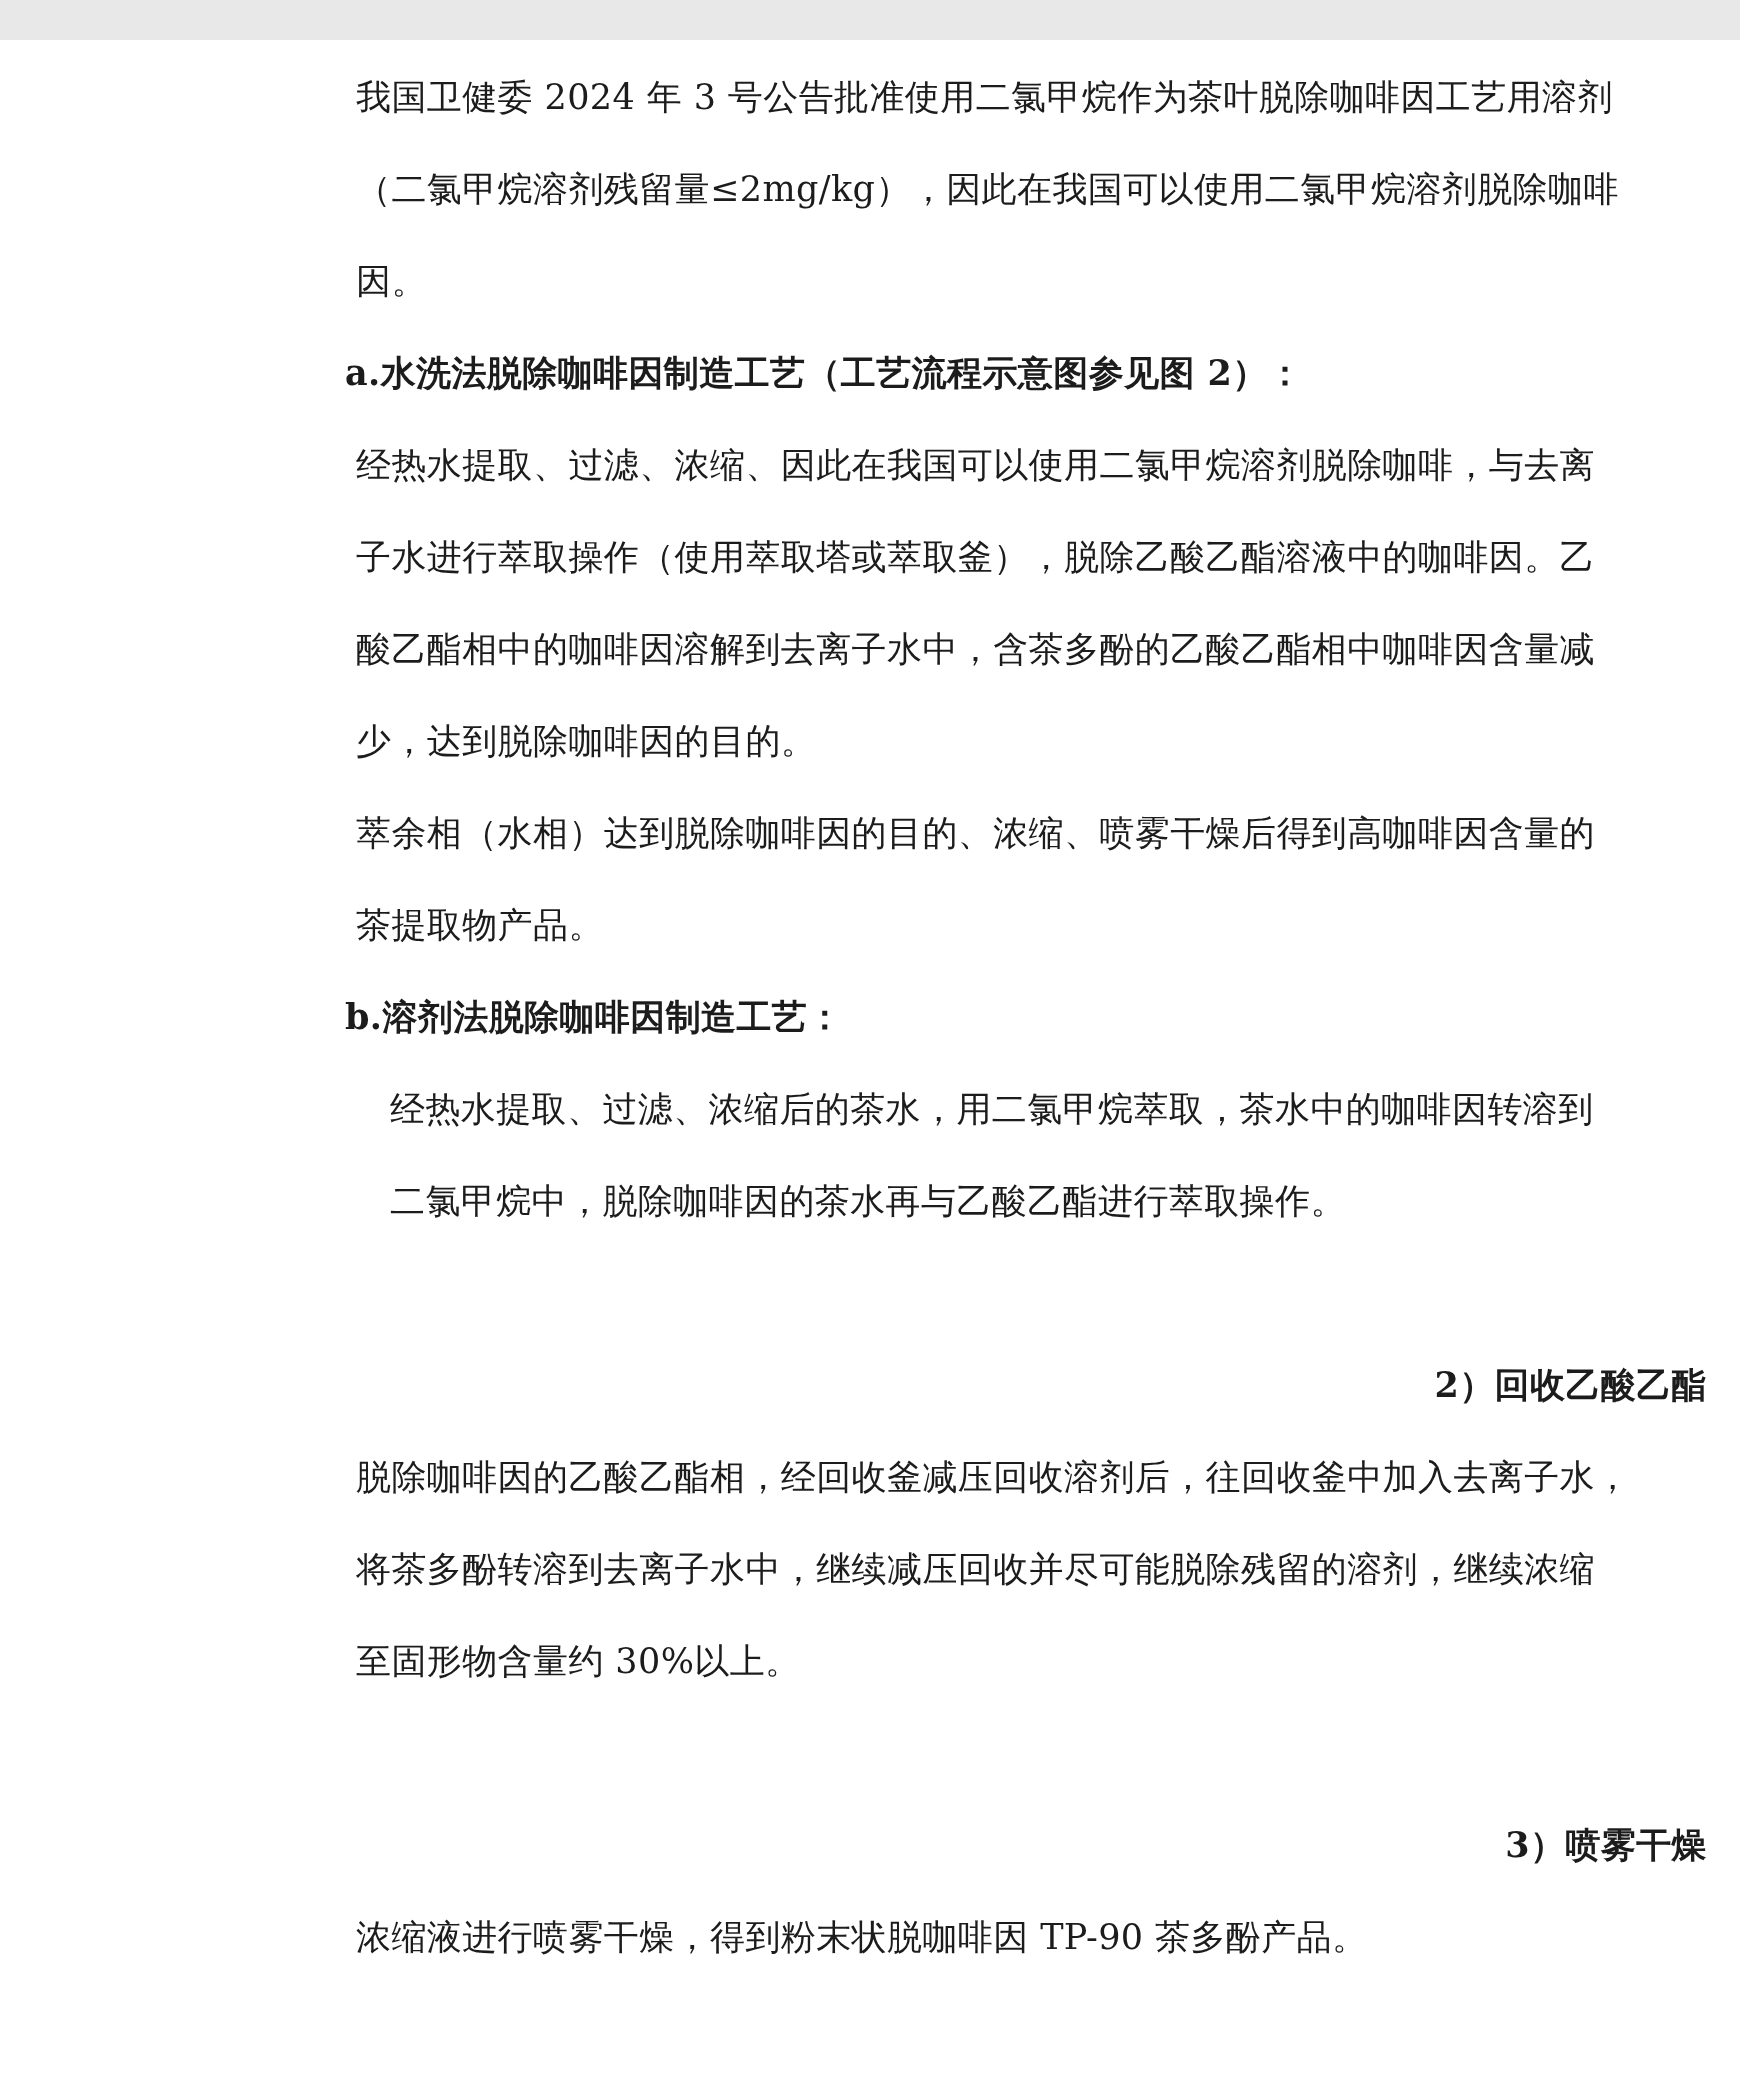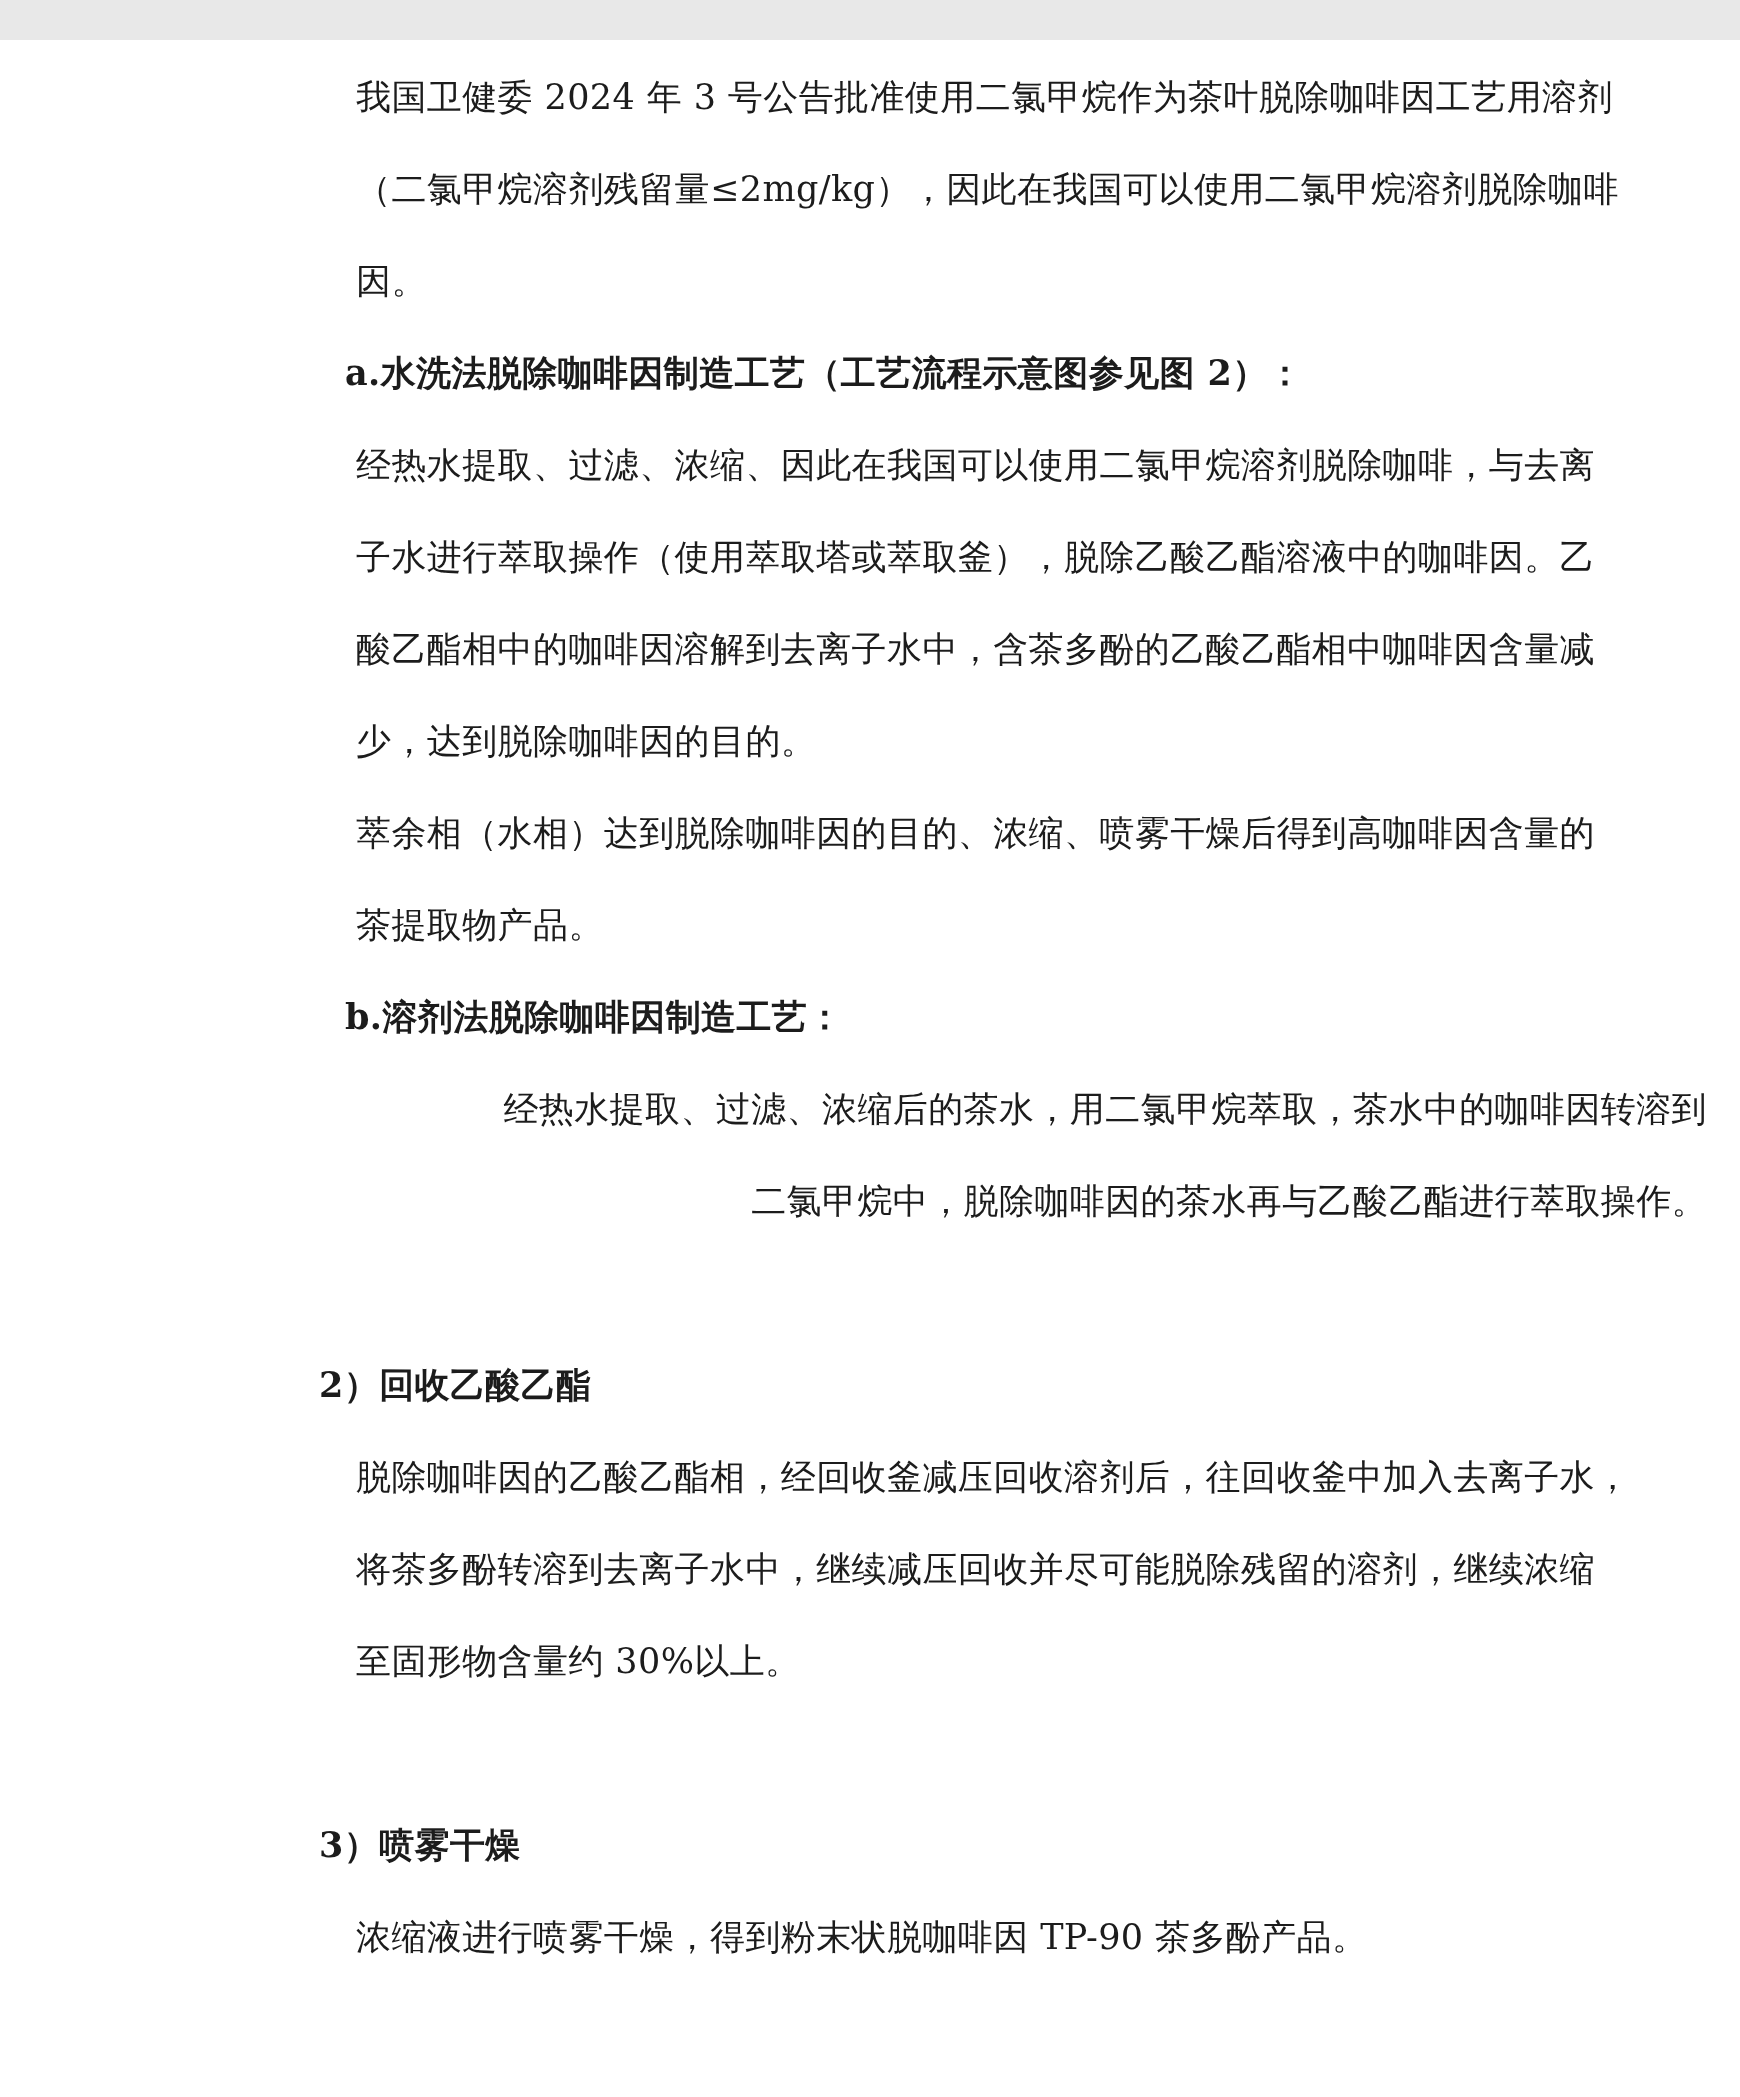--- a/index.html
+++ b/index.html
@@ -28,22 +28,22 @@
   }
   .heading {
     font-size: 35px;
     line-height: 92px;
     white-space: nowrap;
     font-weight: 700;
     letter-spacing: 0.4px;
   }
   .ind-p  { padding-left: 37px; }   
   .ind-h  { padding-left: 26px; }   
-  .ind-p2 { padding-left: 71px; text-align: right; }   
-  .ind-0  { padding-left: 0; }      
+  .ind-p2 { padding-left: 71px; }   
+  .ind-0  { padding-left: 0; text-align: right; }      
   .gap-before { margin-top: 92px; } 
 </style>
 </head>
 <body>
 
 <div class="page" style="color: rgb(28, 28, 28); background: rgb(255, 255, 255);">
   <div class="content">
 
     <div class="line ind-p">我国卫健委 2024 年 3 号公告批准使用二氯甲烷作为茶叶脱除咖啡因工艺用溶剂</div>
     <div class="line ind-p">（二氯甲烷溶剂残留量≤2mg/kg），因此在我国可以使用二氯甲烷溶剂脱除咖啡</div>

